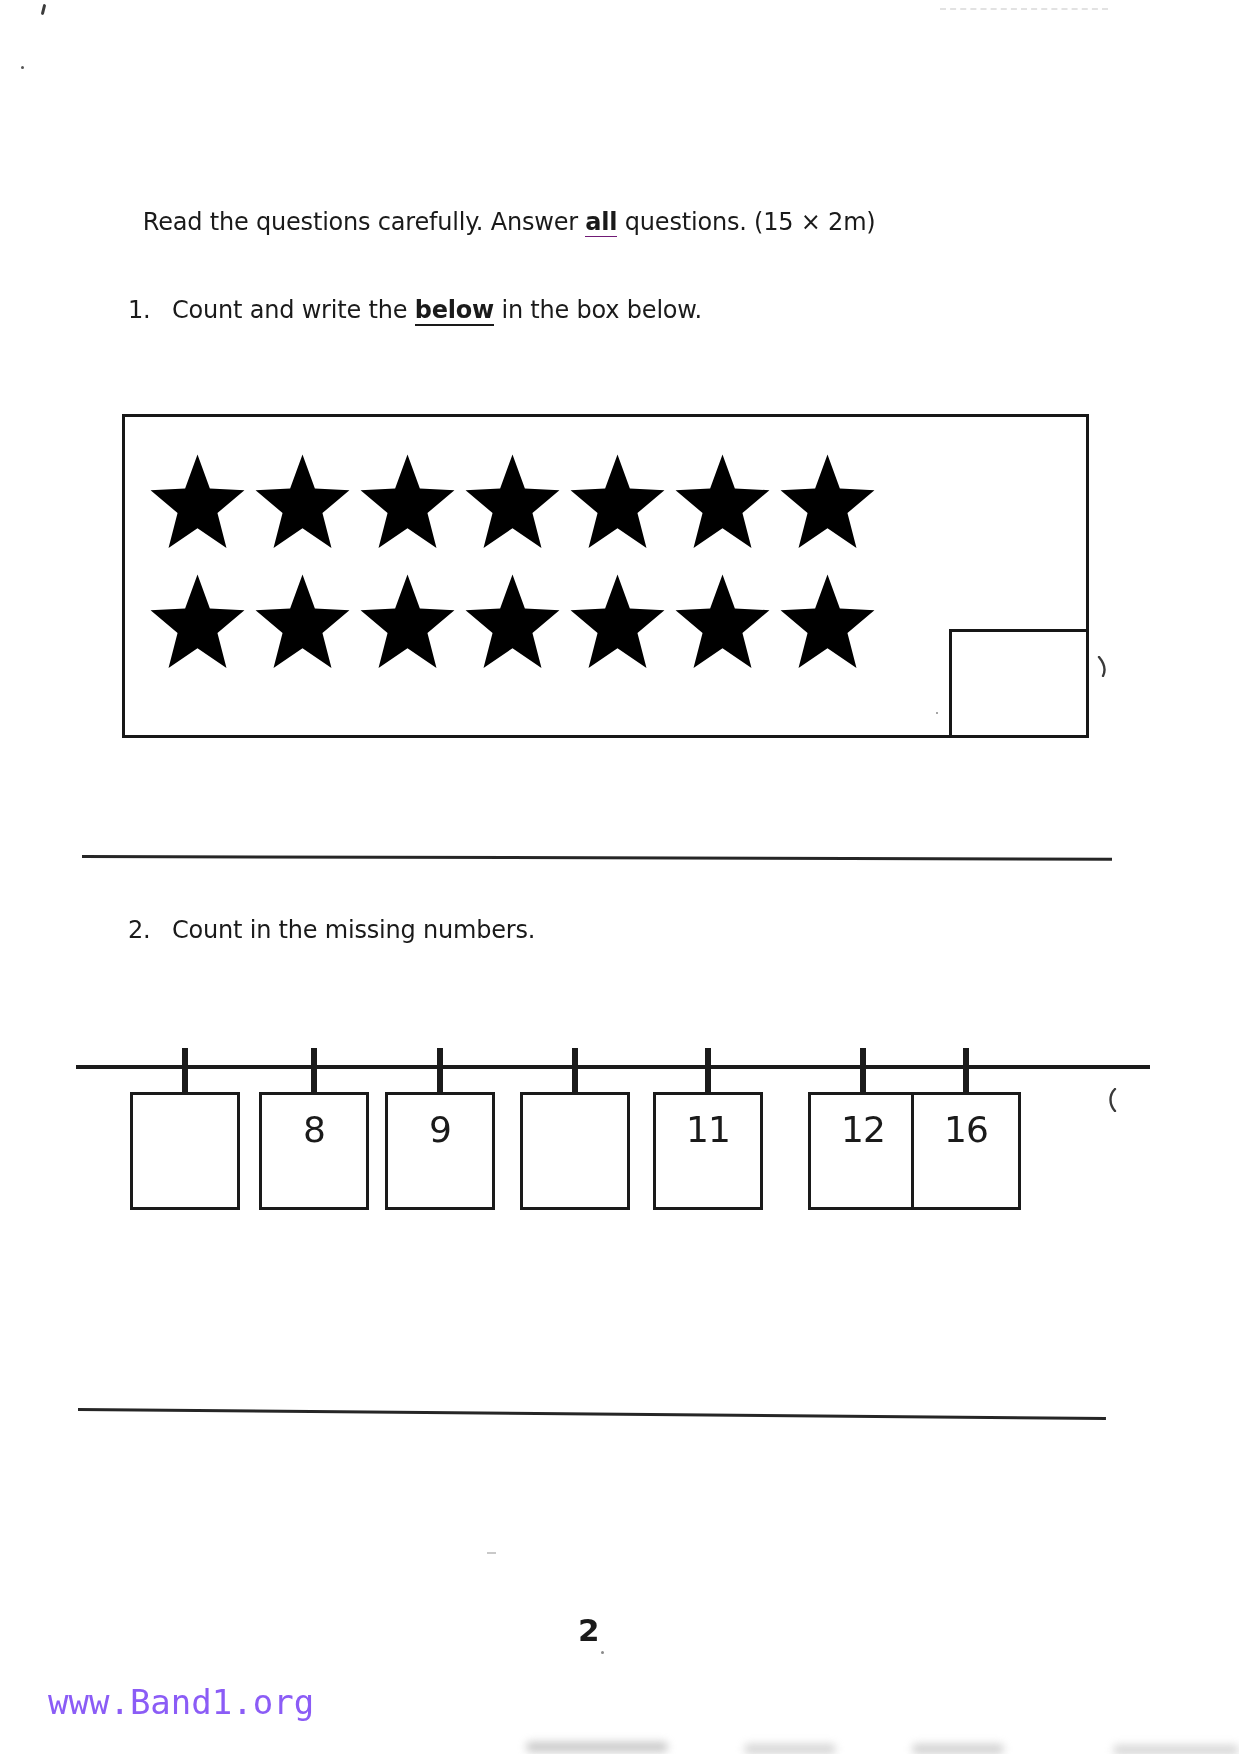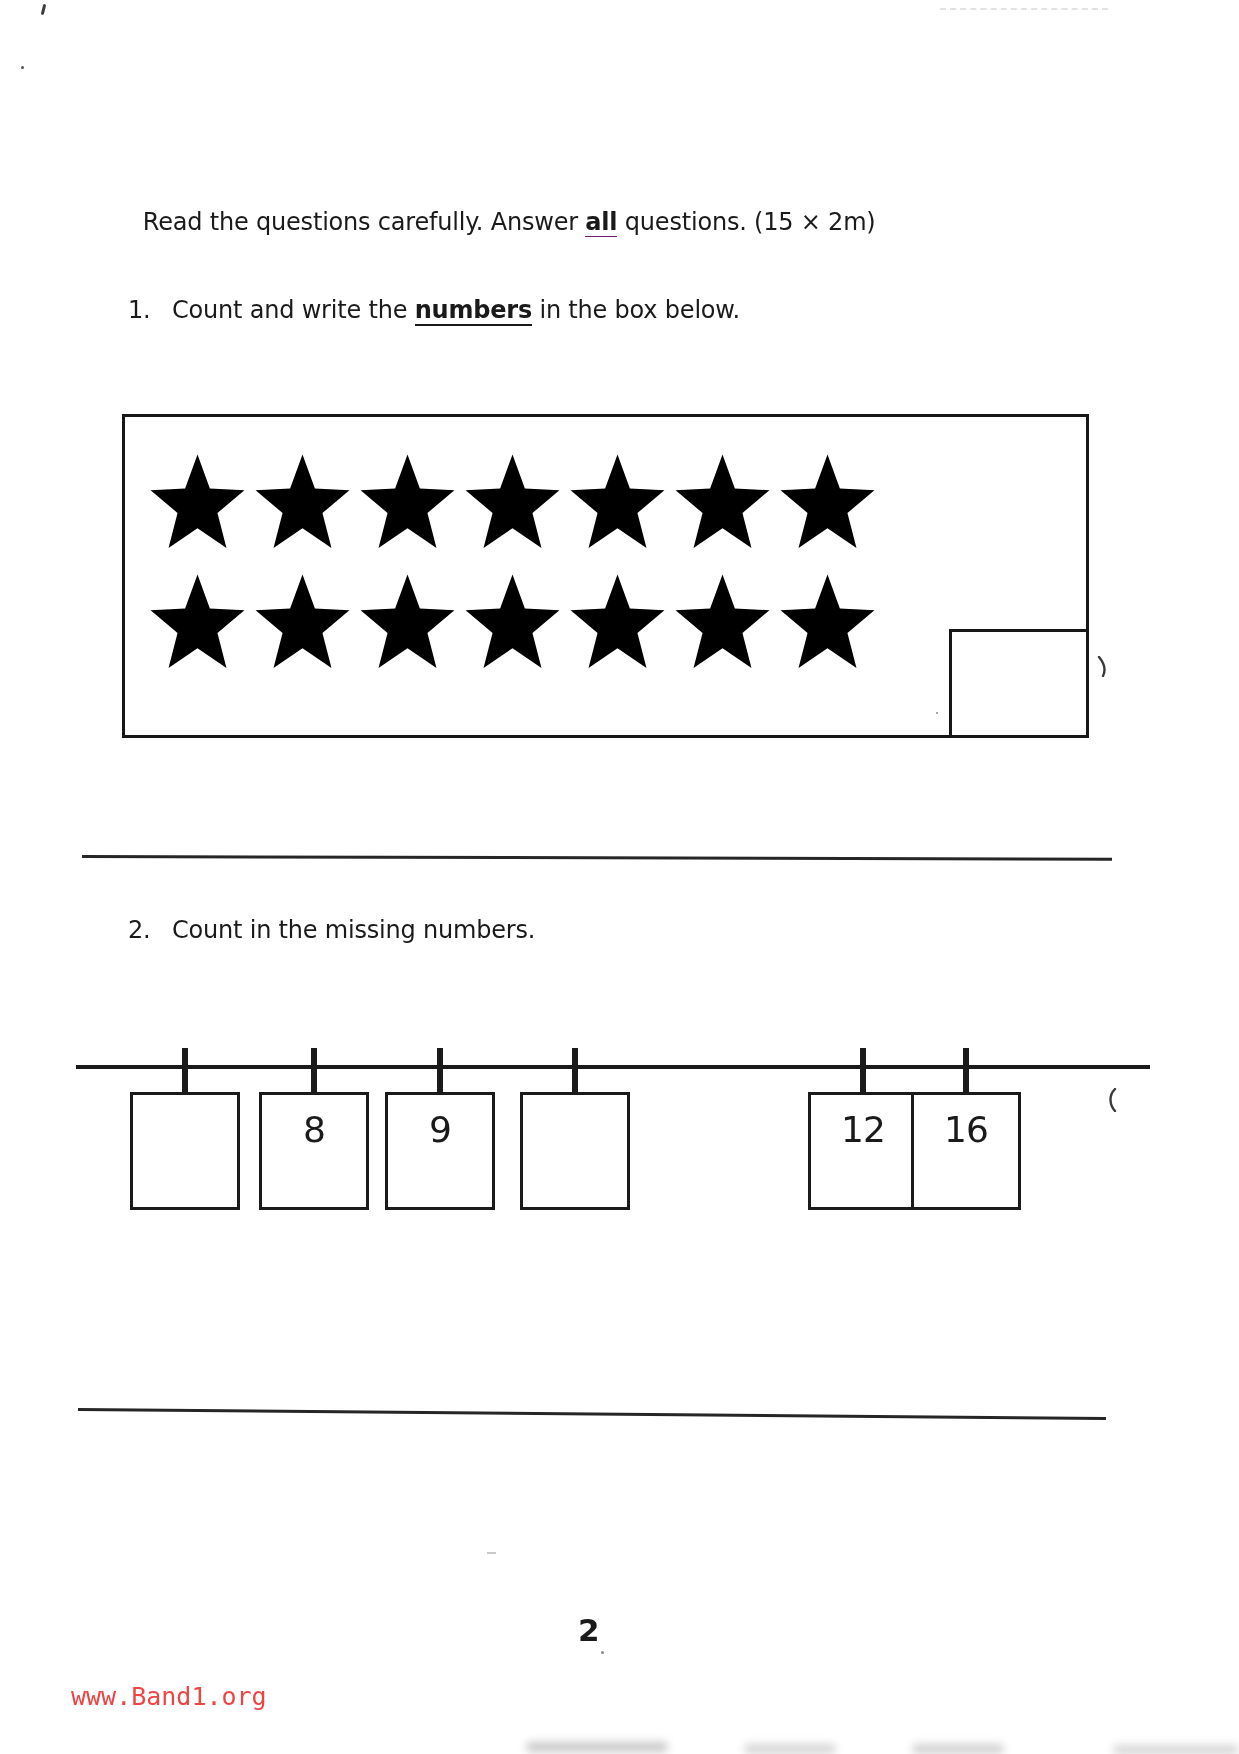--- a/index.html
+++ b/index.html
@@ -36,21 +36,21 @@
 
   
   .nl-line{left:76px;top:1065px;width:1074px;height:4px;background:#1b1b1b;}
   .nl-wrap{left:0;top:0;width:1239px;height:1754px;pointer-events:none;}
   .nl-item{position:absolute;top:1092px;width:104px;height:112px;border:3px solid #1a1a1a;background:#fff;text-align:center;pointer-events:auto;}
   .hanger{position:absolute;left:50%;margin-left:-3px;top:-47px;width:6px;height:47px;background:#1b1b1b;}
   .nl-num{display:block;margin-top:14px;font-size:36px;letter-spacing:-1px;}
 
   
   .page-num{left:578px;top:1612px;font-size:31px;font-weight:600;}
-  .site{left:71px;top:1682px;font-family:"DejaVu Sans Mono",monospace;font-size:25px;color:#ef4444;}
+  .site{left:48px;top:1682px;font-family:"DejaVu Sans Mono",monospace;font-size:34px;color:#8b5cf6;}
 
   
   .art{position:absolute;}
   .tick-art{width:3px;height:11px;background:#3c3c3c;border-radius:2px;transform:rotate(14deg);}
   .dot{border-radius:50%;background:#555;}
   .dash-faint{height:2px;background:#c9c9c9;}
   .dotline{height:0;border-top:2px dashed #e2e2e2;}
   .hook svg{display:block;}
   .hook path{fill:none;stroke:#3a3a3a;stroke-width:2.4;stroke-linecap:round;}
   .smudge{position:absolute;height:10px;border-radius:6px;filter:blur(4px);opacity:0.55;}
@@ -64,21 +64,21 @@
     <path id="star-shape" d="M50,5 L61.8,35.8 L94.7,37.5 L69,58.2 L77.6,90 L50,72 L22.4,90 L31,58.2 L5.3,37.5 L38.2,35.8 Z"></path>
   </defs>
 </svg>
 
 <div class="abs header pre">
   <span>Read the questions carefully. </span><span class="bold">Answer </span><span class="u-thick">all</span><span> questions. (15 × 2m)</span>
 </div>
 
 <div class="qline q1 pre">
   <span class="qnum">1.</span>
-  <span><span>Count and write the </span><span class="u-kw">numbers</span><span> in the box below.</span></span>
+  <span><span>Count and write the </span><span class="u-kw">below</span><span> in the box below.</span></span>
 </div>
 
 <div class="abs star-box">
   <div class="star-grid">
       <div class="star-row">
         <svg class="star" viewBox="0 0 100 100" preserveAspectRatio="none">
           <use href="#star-shape"></use>
         </svg>
         <svg class="star" viewBox="0 0 100 100" preserveAspectRatio="none">
           <use href="#star-shape"></use>
@@ -144,20 +144,24 @@
       <span class="nl-num">8</span>
     </div>
     <div class="nl-item" style="left: 385px;">
       <div class="hanger"></div>
       <span class="nl-num">9</span>
     </div>
     <div class="nl-item" style="left: 520px;">
       <div class="hanger"></div>
       <span class="nl-num"></span>
     </div>
+    <div class="nl-item" style="left: 653px;">
+      <div class="hanger"></div>
+      <span class="nl-num">11</span>
+    </div>
     <div class="nl-item" style="left: 808px;">
       <div class="hanger"></div>
       <span class="nl-num">12</span>
     </div>
     <div class="nl-item" style="left: 911px;">
       <div class="hanger"></div>
       <span class="nl-num">16</span>
     </div>
   </div>
 

